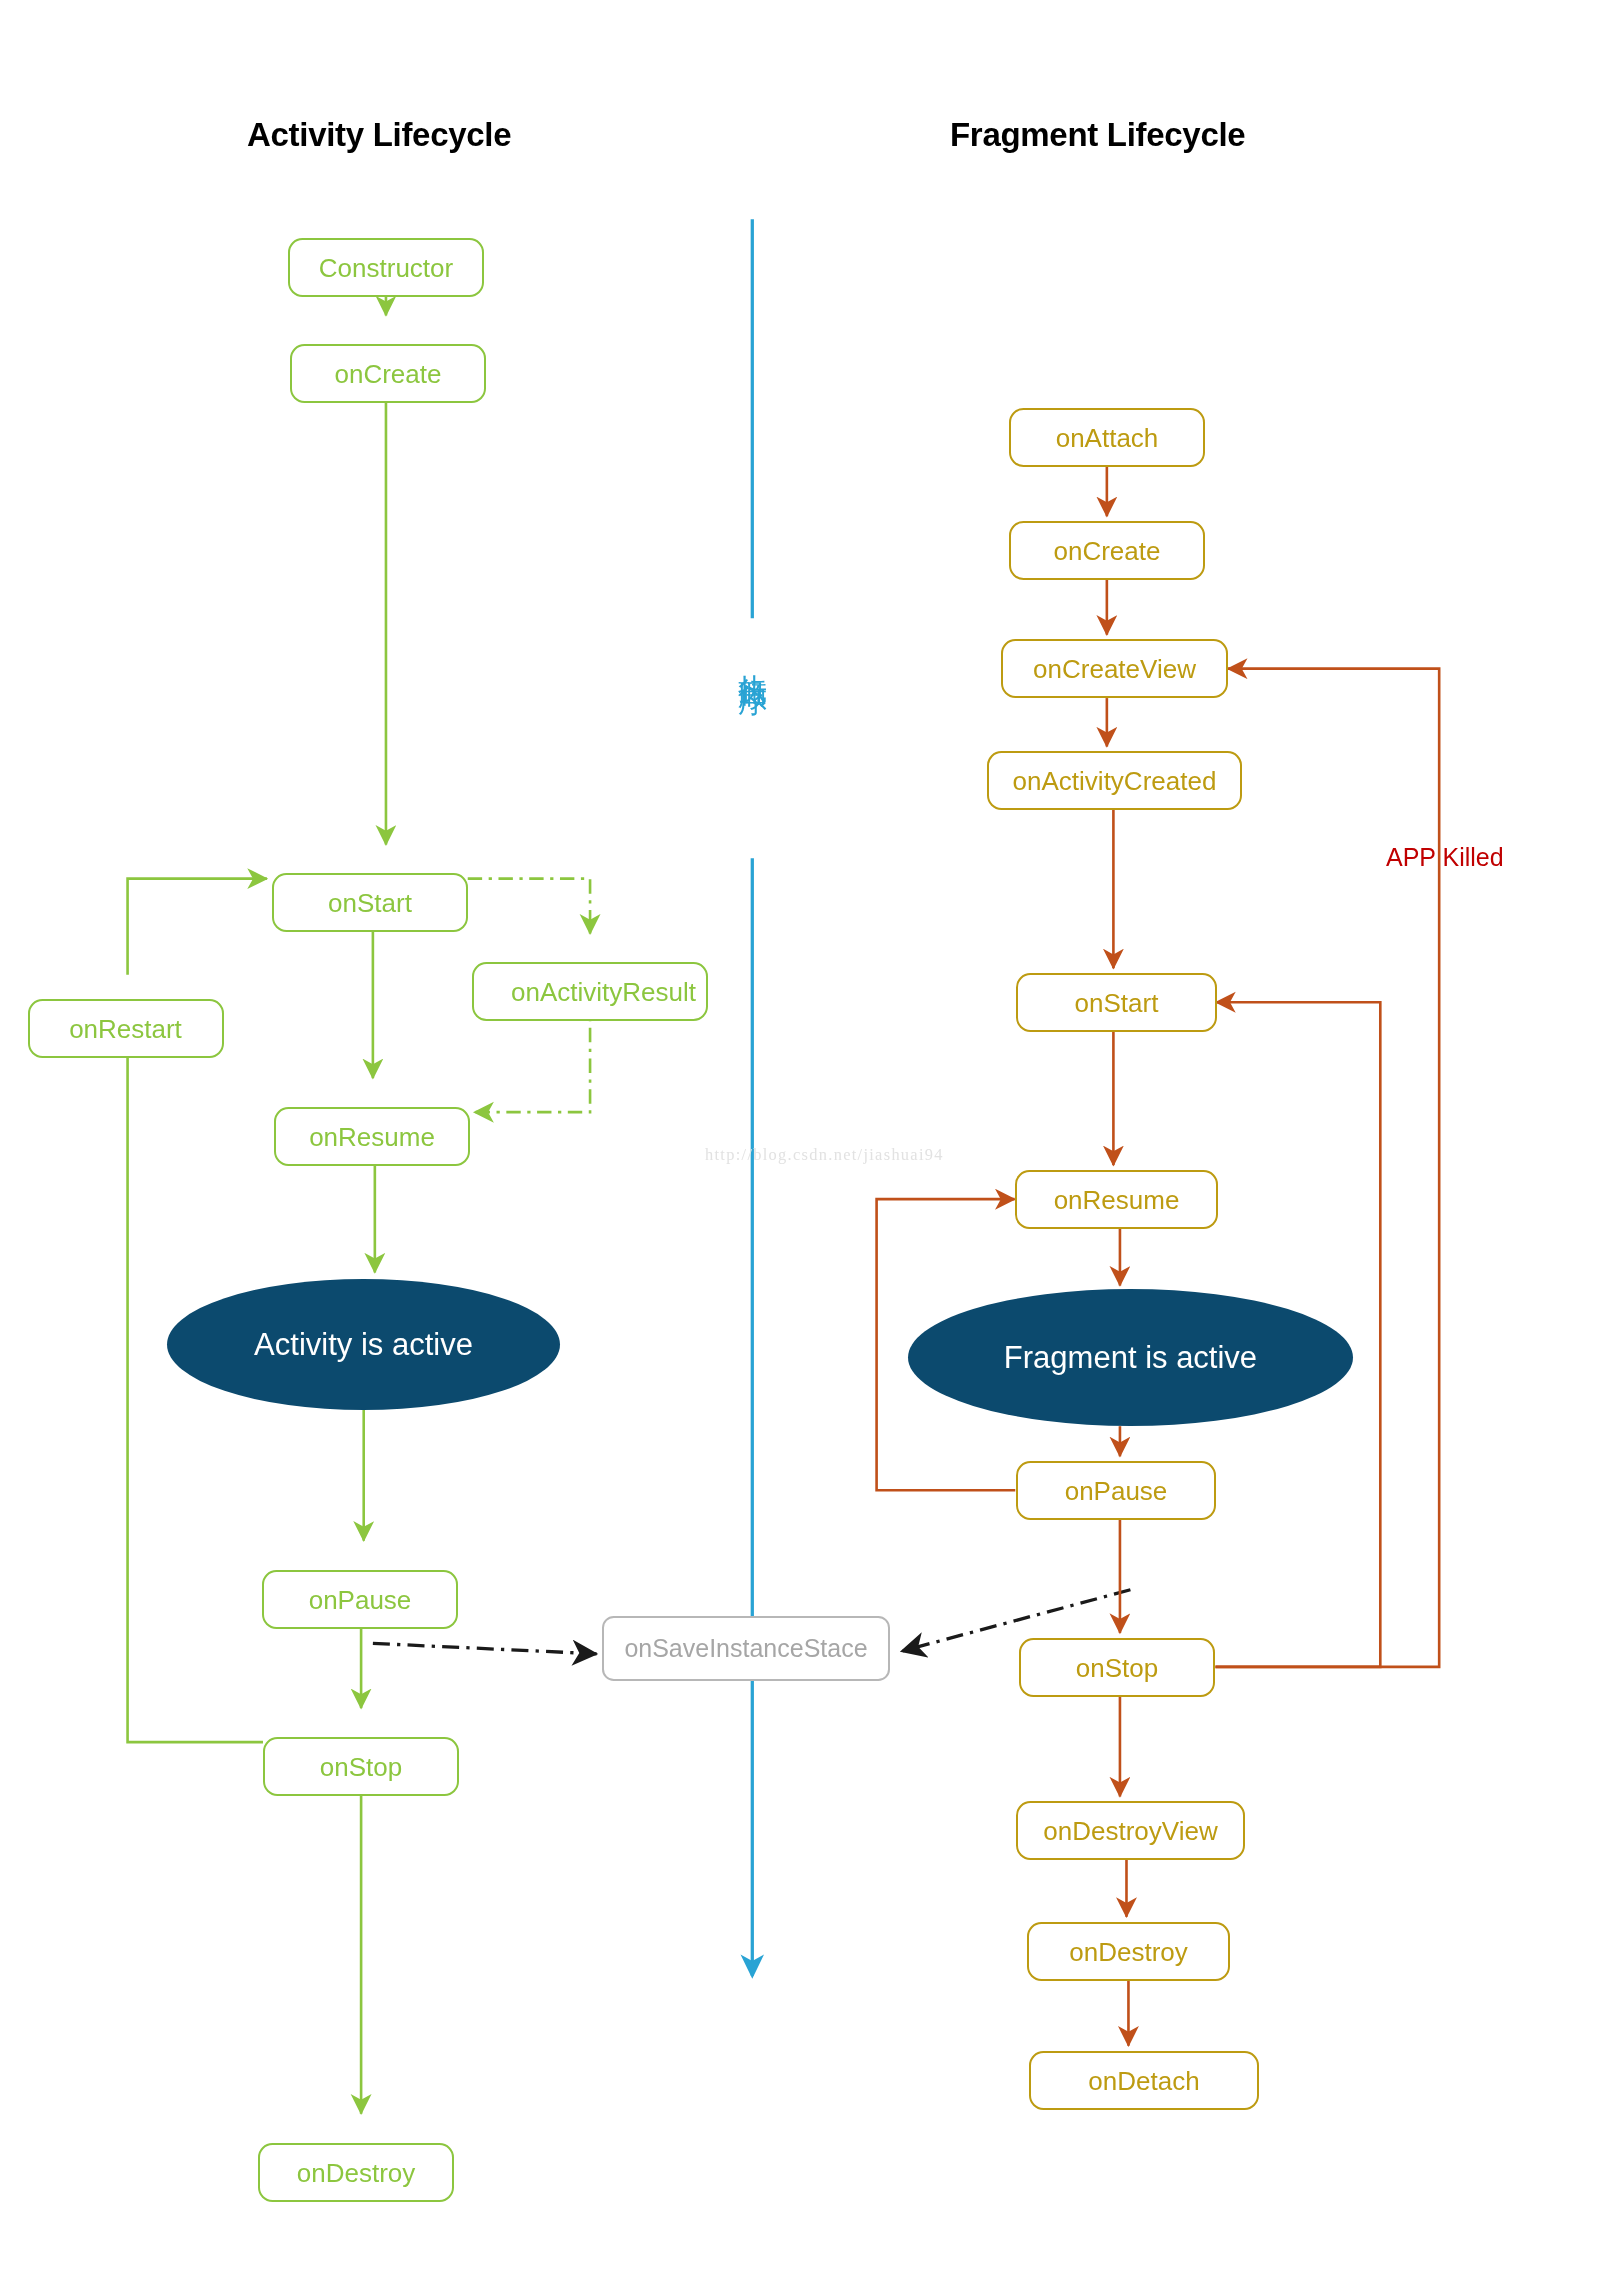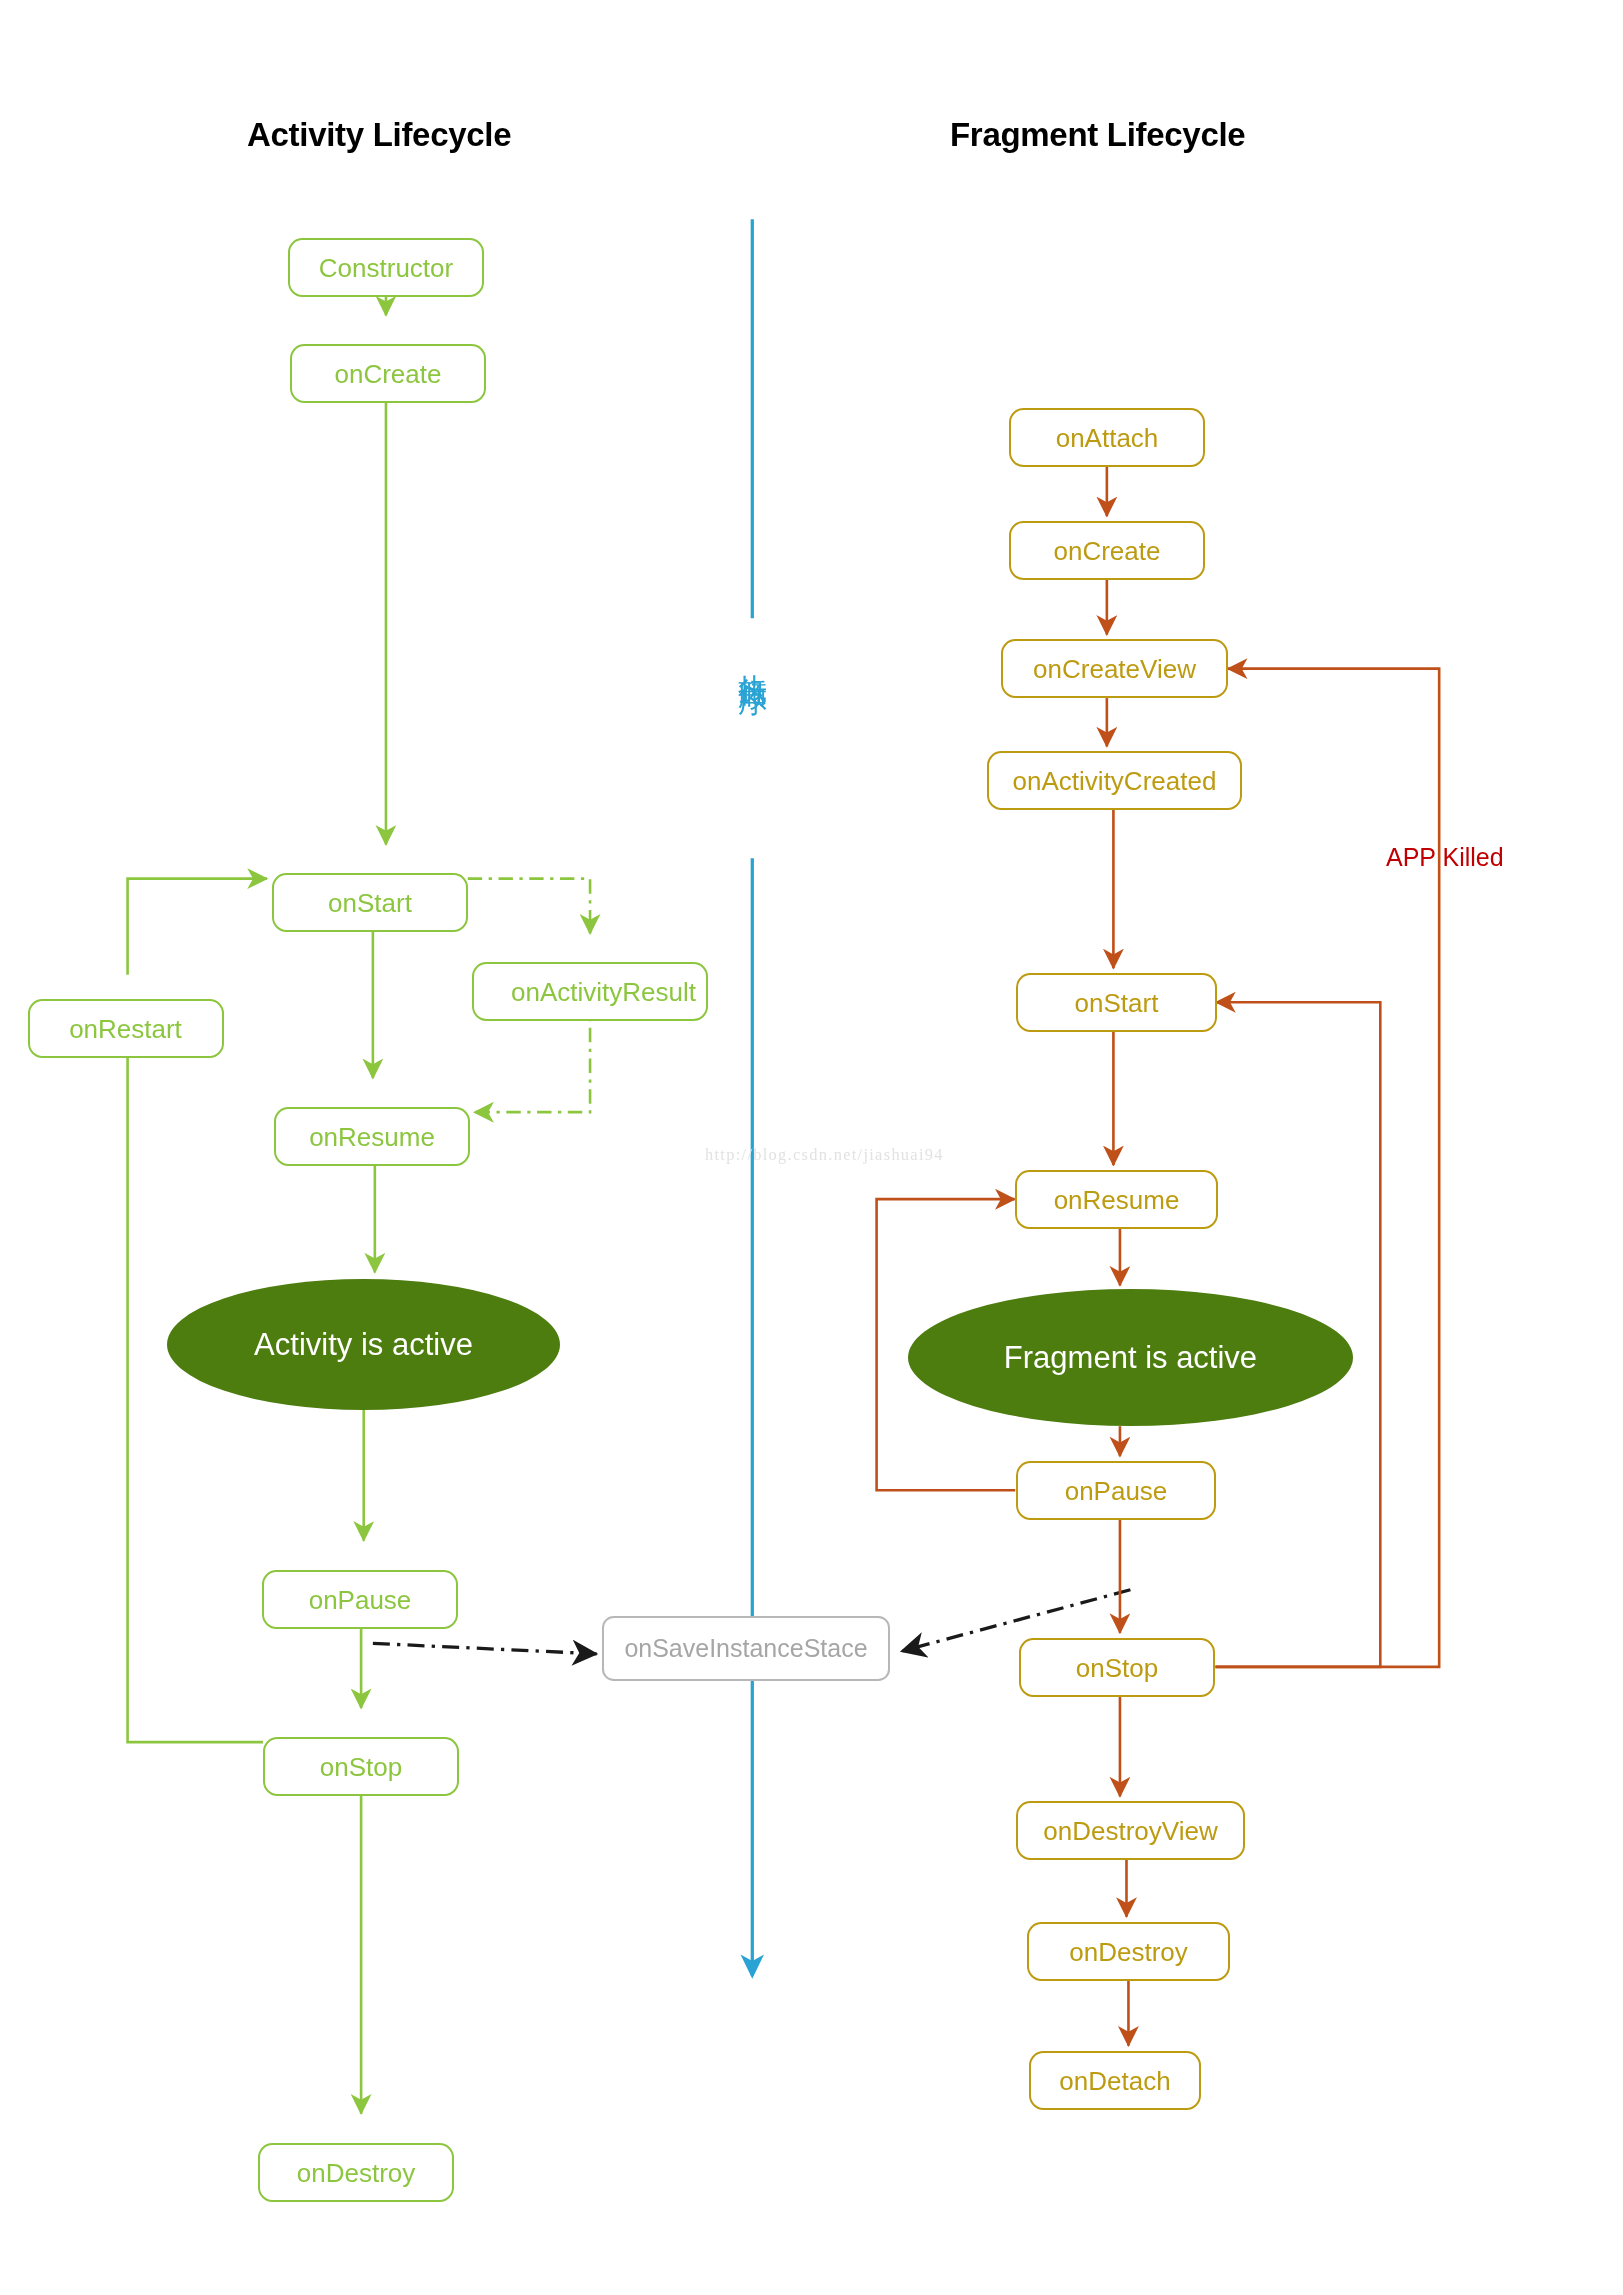--- a/index.html
+++ b/index.html
@@ -65,21 +65,21 @@
     color: #a6a6a6;
   }
 
   .ellipse {
     position: absolute;
     box-sizing: border-box;
     display: flex;
     align-items: center;
     justify-content: center;
     border-radius: 50%;
-    background: #4d7c0f;
+    background: #0c4a6e;
     color: #ffffff;
     font-size: 31px;
     white-space: nowrap;
   }
 
   .vtext {
     position: absolute;
     color: #29a3d4;
     font-size: 29px;
     writing-mode: vertical-rl;
@@ -208,21 +208,21 @@
   <div class="node gold" style="left:1009px; top:408px; width:196px; height:59px;">onAttach</div>
   <div class="node gold" style="left:1009px; top:521px; width:196px; height:59px;">onCreate</div>
   <div class="node gold" style="left:1001px; top:639px; width:227px; height:59px;">onCreateView</div>
   <div class="node gold" style="left:987px; top:751px; width:255px; height:59px;">onActivityCreated</div>
   <div class="node gold" style="left:1016px; top:973px; width:201px; height:59px;">onStart</div>
   <div class="node gold" style="left:1015px; top:1170px; width:203px; height:59px;">onResume</div>
   <div class="node gold" style="left:1016px; top:1461px; width:200px; height:59px;">onPause</div>
   <div class="node gold" style="left:1019px; top:1638px; width:196px; height:59px;">onStop</div>
   <div class="node gold" style="left:1016px; top:1801px; width:229px; height:59px;">onDestroyView</div>
   <div class="node gold" style="left:1027px; top:1922px; width:203px; height:59px;">onDestroy</div>
-  <div class="node gold" style="left:1029px; top:2051px; width:172px; height:59px;">onDetach</div>
+  <div class="node gold" style="left:1029px; top:2051px; width:230px; height:59px;">onDetach</div>
 
   <div class="ellipse" style="left:908px; top:1289px; width:445px; height:137px;">Fragment is active</div>
 
   <div class="applabel" style="left:1386px; top:843px;">APP Killed</div>
 
   <div class="watermark" style="left:705px; top:1145px;">http://blog.csdn.net/jiashuai94</div>
 
 </div>
 
 

